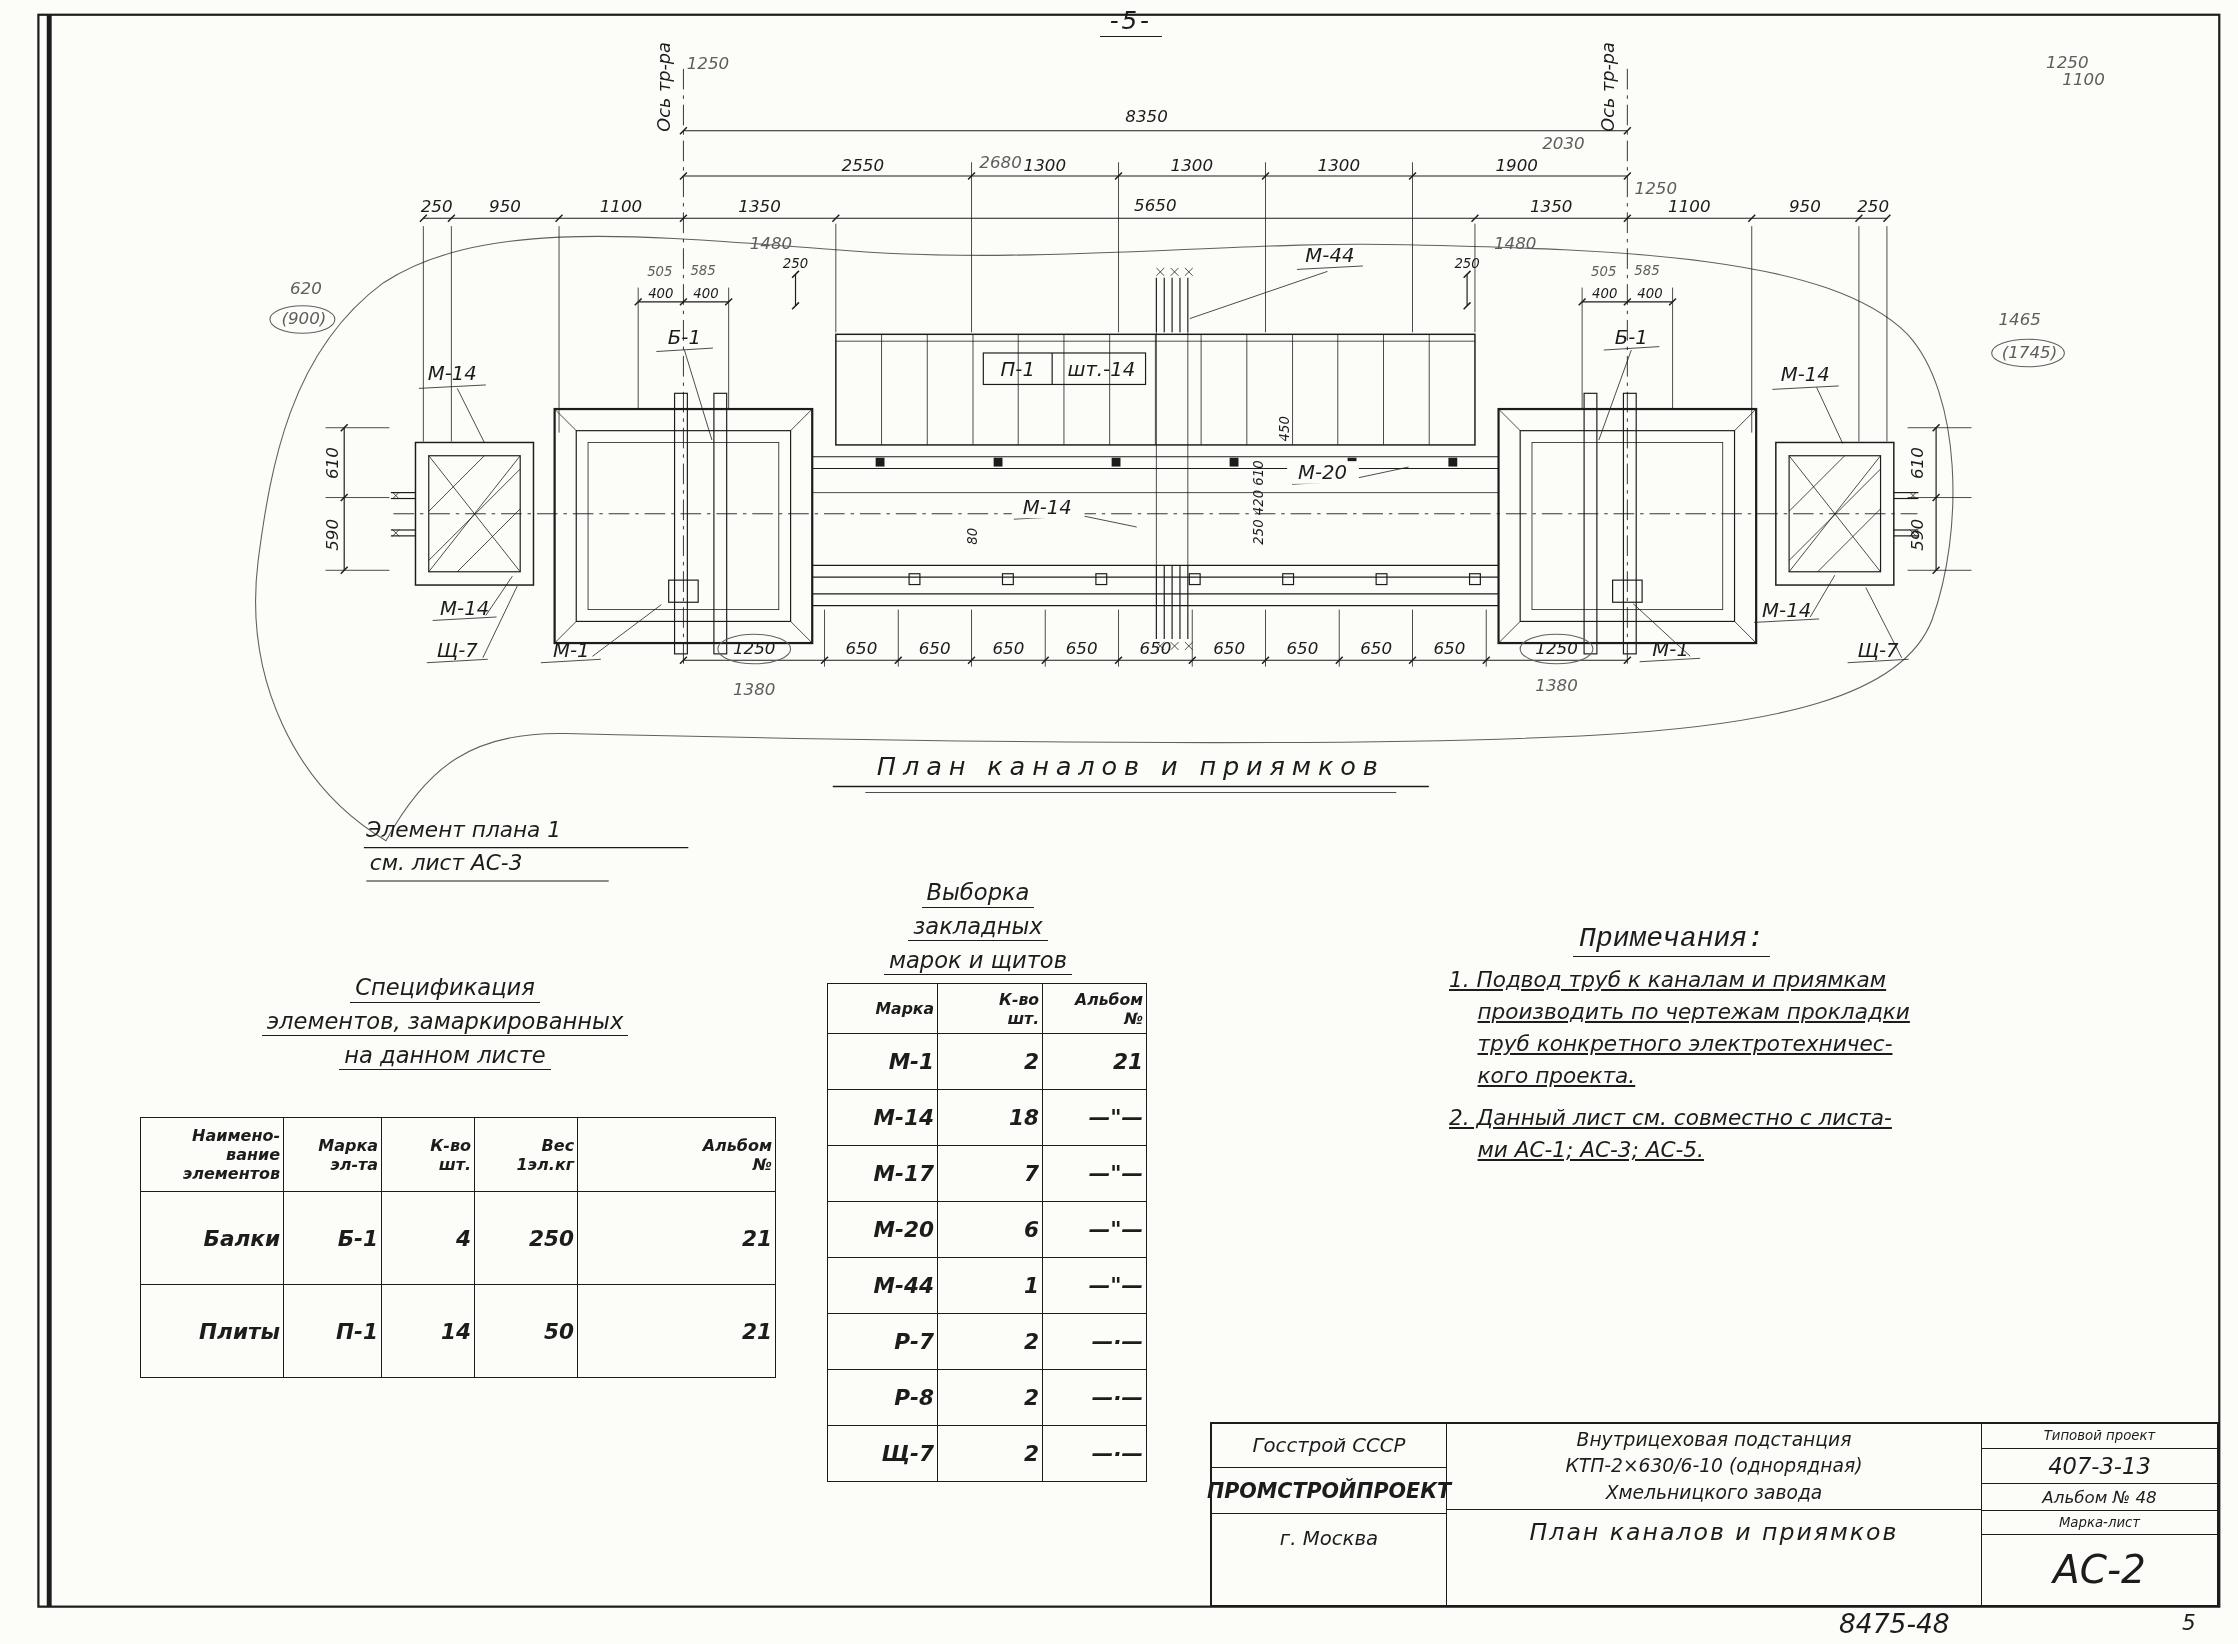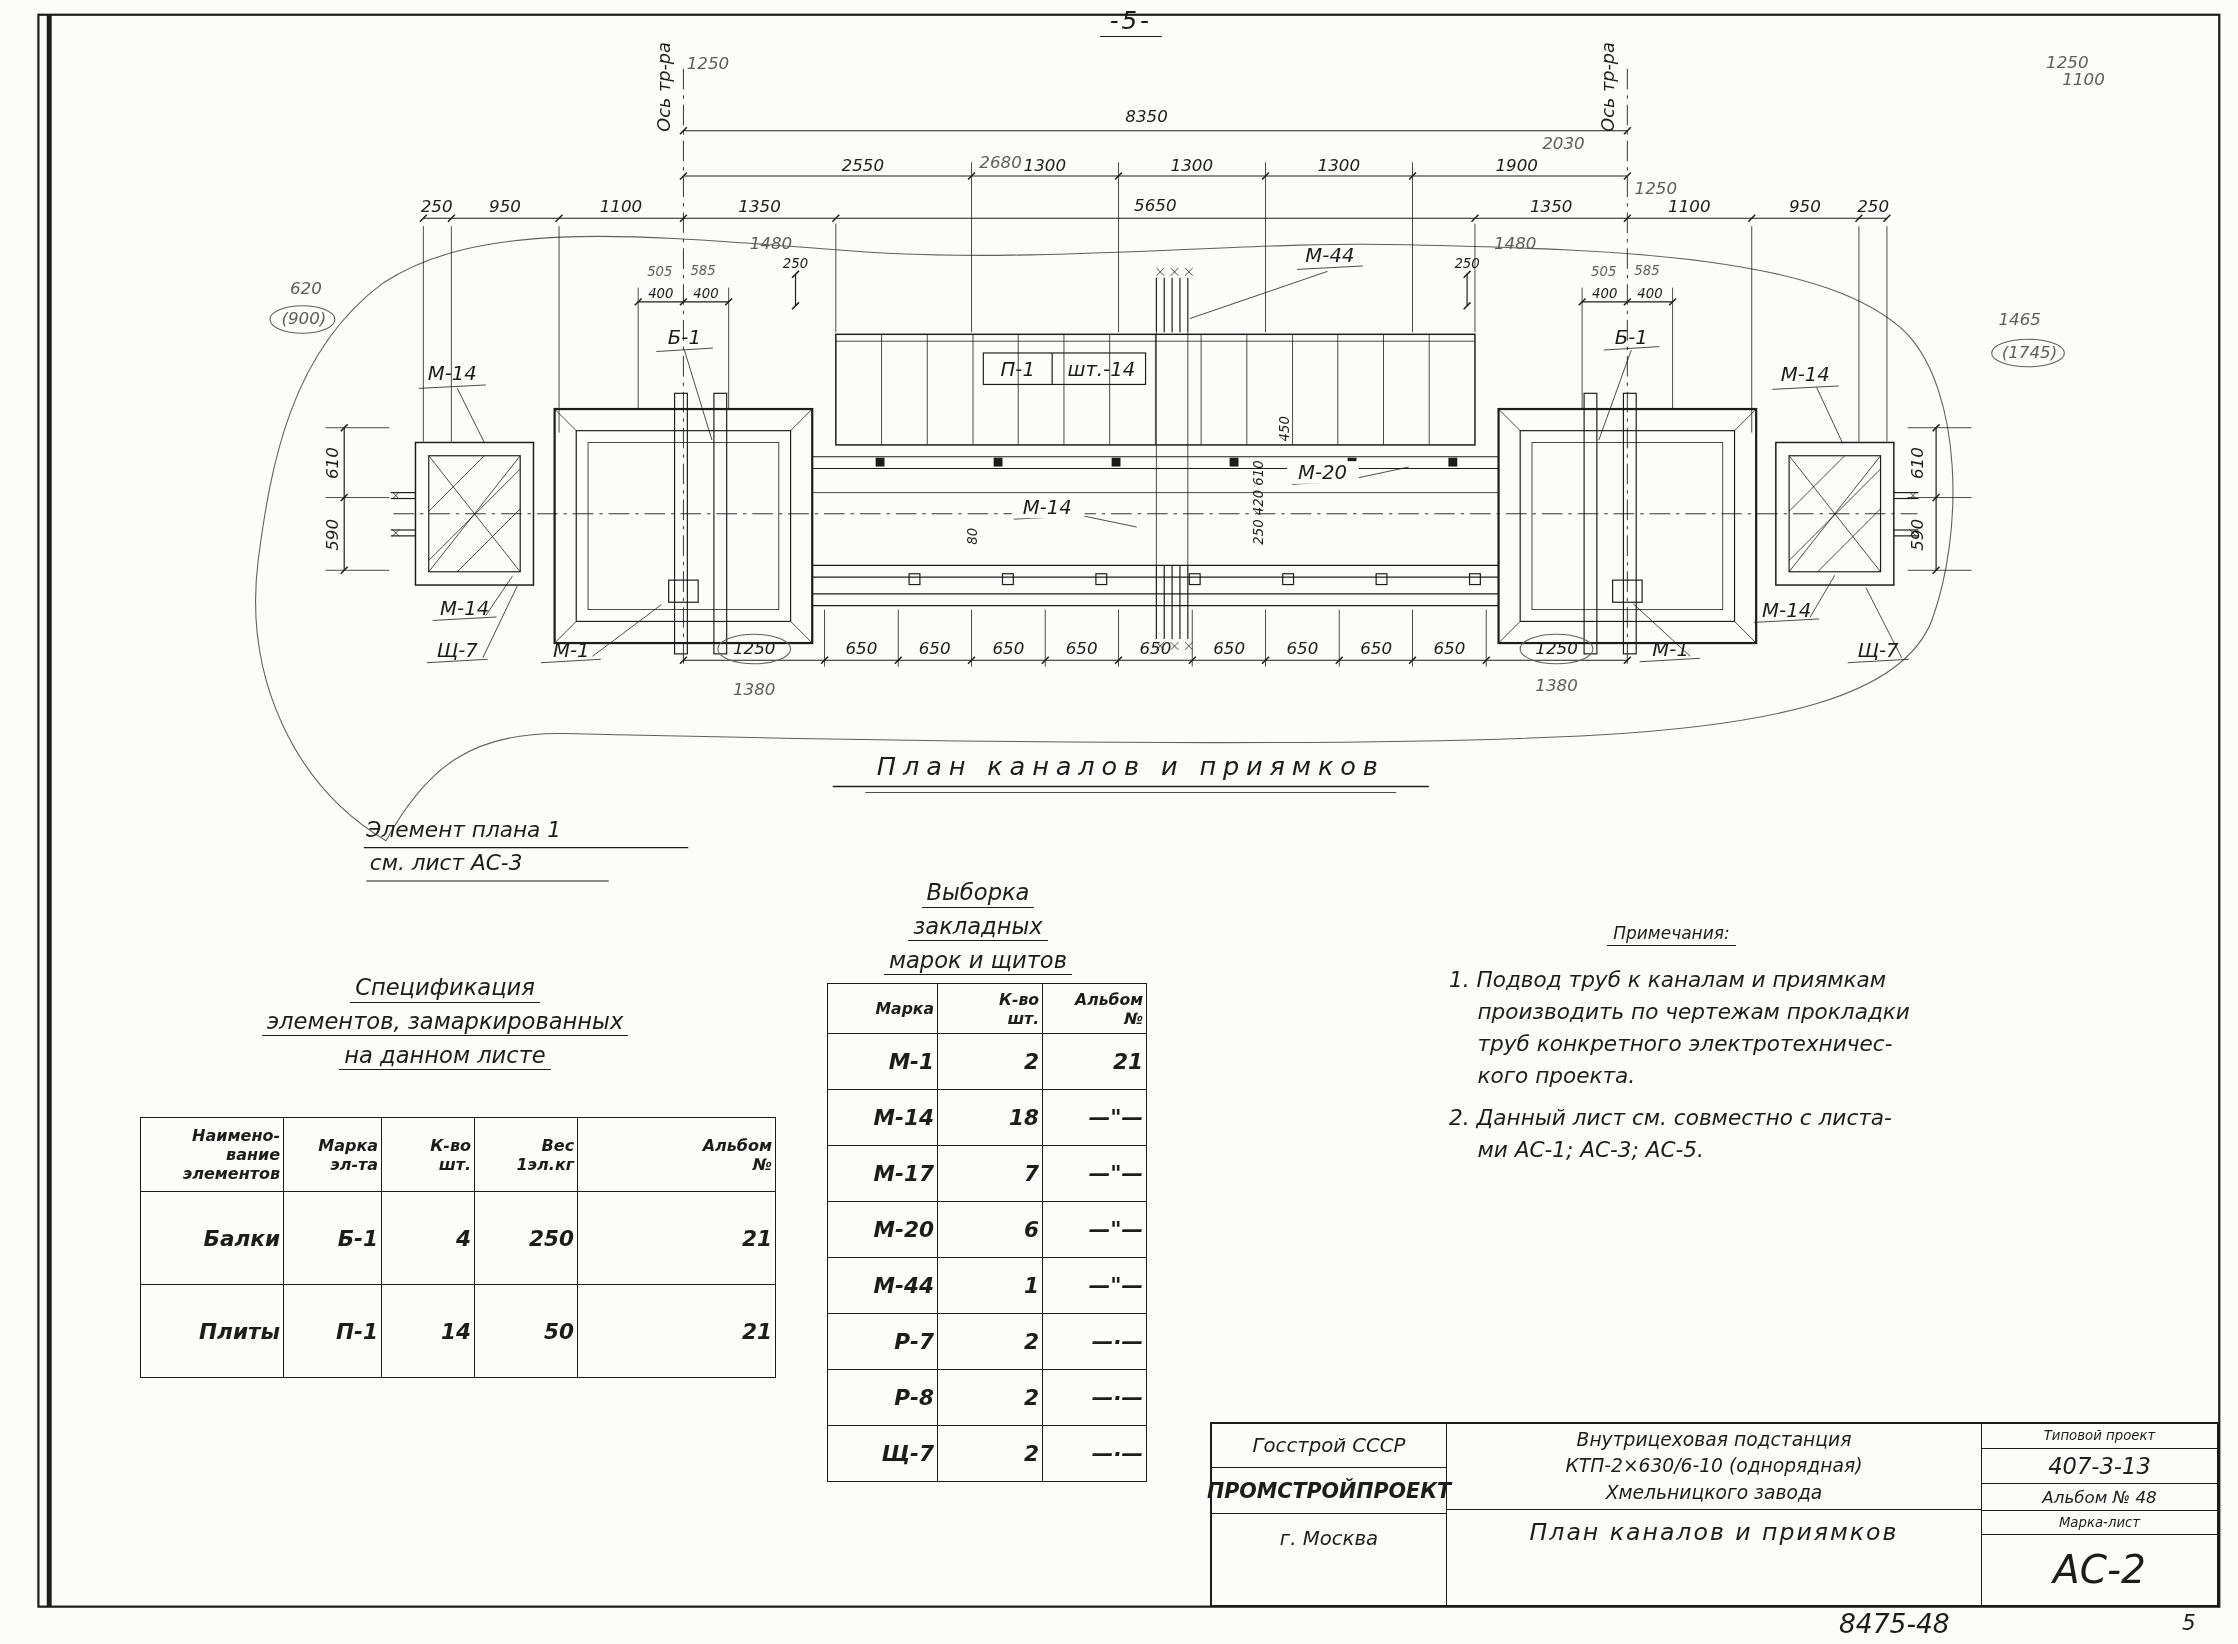--- a/index.html
+++ b/index.html
@@ -43,24 +43,24 @@
   #spec-table th { height:73px; font-size:16px; }
   #spec-table td { height:92px; font-size:21.6px; }
   #spec-titles { left:123px; top:974px; width:644px; font-size:22.6px; }
 
   #sel-table { left:827px; top:983px; width:320px; }
   #sel-table th { height:49px; font-size:15.7px; }
   #sel-table td { height:55px; font-size:21.6px; }
   #sel-titles { left:806px; top:879px; width:344px; font-size:22.6px; }
 
   
-  #notes-title { left:1514px; top:923px; width:315px; text-align:center; font-size:17px; }
+  #notes-title { left:1514px; top:923px; width:315px; text-align:center; font-size:28px;font-family:Liberation Mono, monospace; }
   #notes-title span { border-bottom:1.6px solid #1c1c1c; padding:0 5.9px 2px; }
   #notes-body { left:1449px; top:964px; width:629px; font-size:21.6px; line-height:32px; }
-  .note-item { white-space:pre-line; padding-left:28.5px; text-indent:-28.5px; margin-bottom:9.8px; }
+  .note-item { white-space:pre-line; padding-left:28.5px; text-indent:-28.5px; margin-bottom:9.8px;text-decoration:underline; }
 
   
   #title-block { left:1210px; top:1422px; width:1009px; height:185px;
     border:2.2px solid #1c1c1c; box-sizing:border-box; display:grid;
     grid-template-columns:235px 535px 1fr; background:transparent; }
   #title-block .cell { border-right:1.7px solid #1c1c1c; display:flex; flex-direction:column; }
   #title-block .cell:last-child { border-right:none; }
   .tb-row { border-bottom:1.5px solid #1c1c1c; display:flex; align-items:center; justify-content:center; text-align:center; }
   .tb-row:last-child { border-bottom:none; }
   #tb-org1 { height:43px; font-size:19.7px; }

